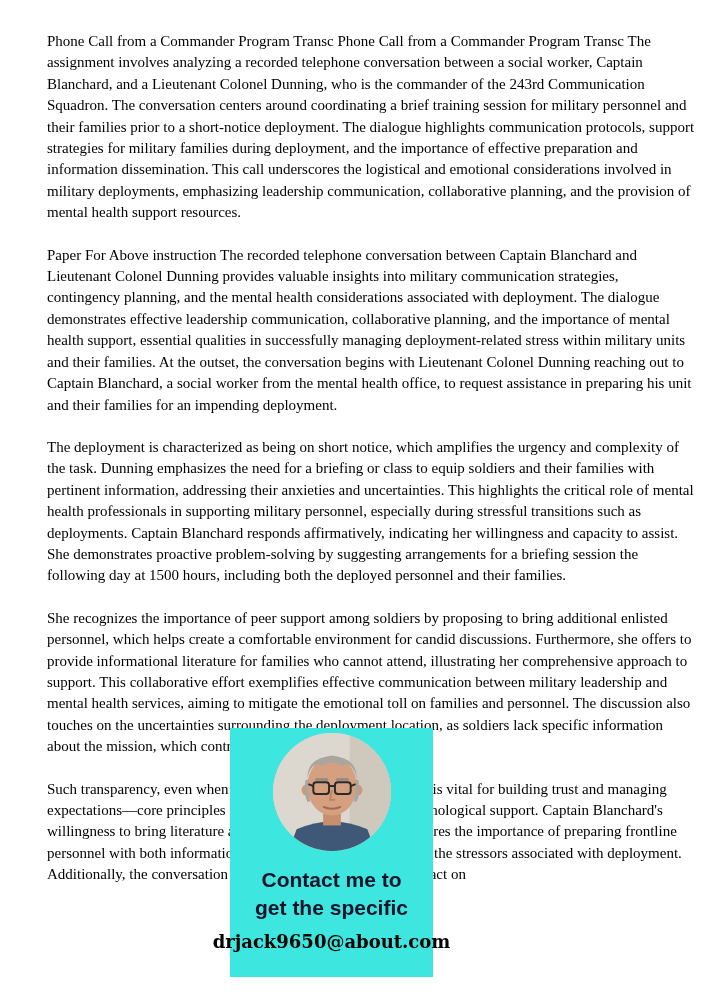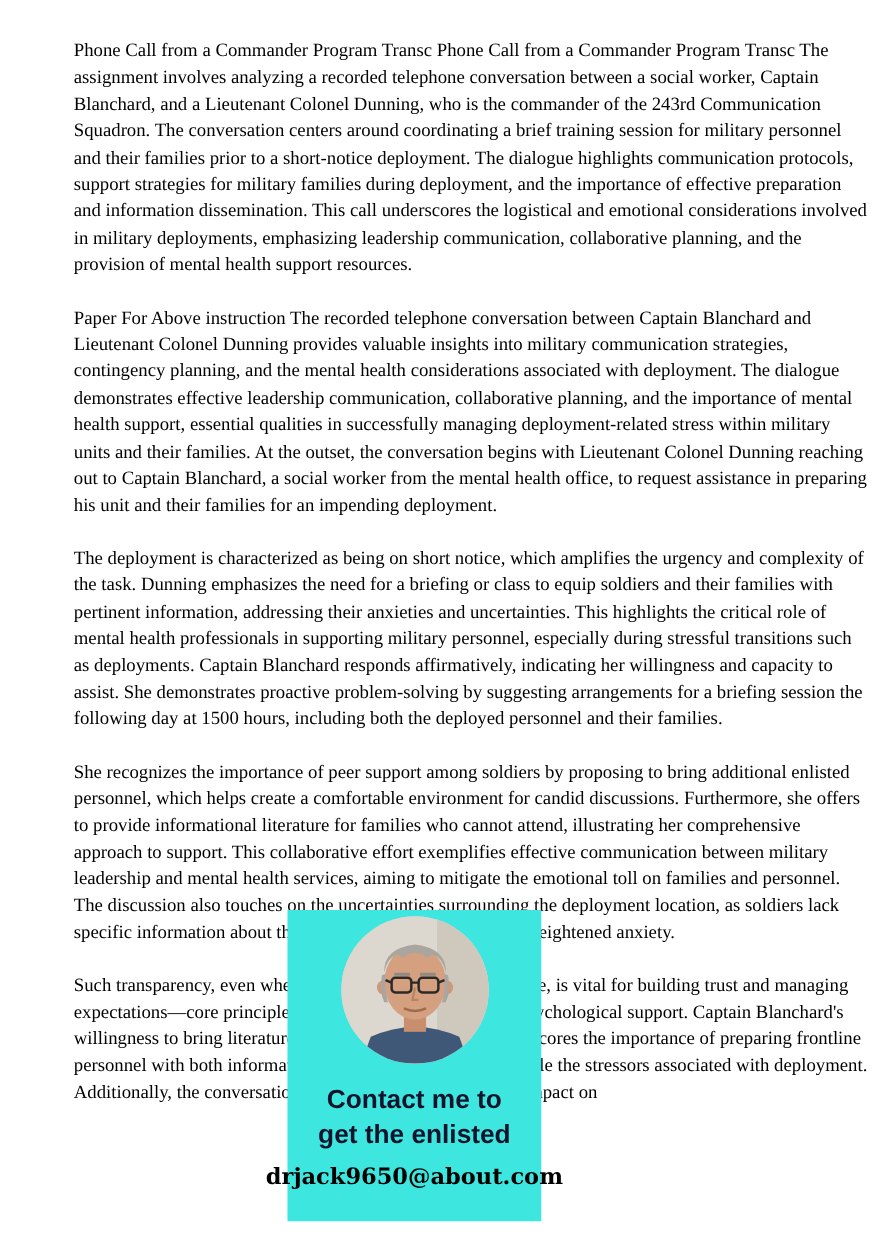--- a/index.html
+++ b/index.html
@@ -18,21 +18,21 @@
     position: absolute;
     left: 47px;
     top: 31px;
     width: 648px;
     font-size: 15px;
     line-height: 21.4px;
     color: #000000;
     text-align: left;
   }
   .doc p {
-    margin: 0 0 21px 12px;
+    margin: 0 0 21px 0;
   }
   .overlay {
     position: absolute;
     left: 230px;
     top: 728px;
     width: 203px;
     height: 249px;
     background: #3de6de;
     display: flex;
     flex-direction: column;
@@ -110,16 +110,16 @@
       <line x1="41" y1="54" x2="36" y2="52" stroke="#2a2a2a" stroke-width="2"></line>
       <line x1="79" y1="54" x2="84" y2="52" stroke="#2a2a2a" stroke-width="2"></line>
 
       <path d="M60,58 L58,68 L63,68" fill="none" stroke="#b9835f" stroke-width="1.8"></path>
 
       <path d="M51,75 Q60,79 69,75" fill="none" stroke="#a06a4c" stroke-width="2"></path>
     </svg>
   </div>
   <div class="contact-text">
     <div>Contact me to</div>
-    <div>get the enlisted</div>
+    <div>get the specific</div>
   </div>
   <div class="email">drjack9650@about.com</div>
 </div>
 
 </body></html>

